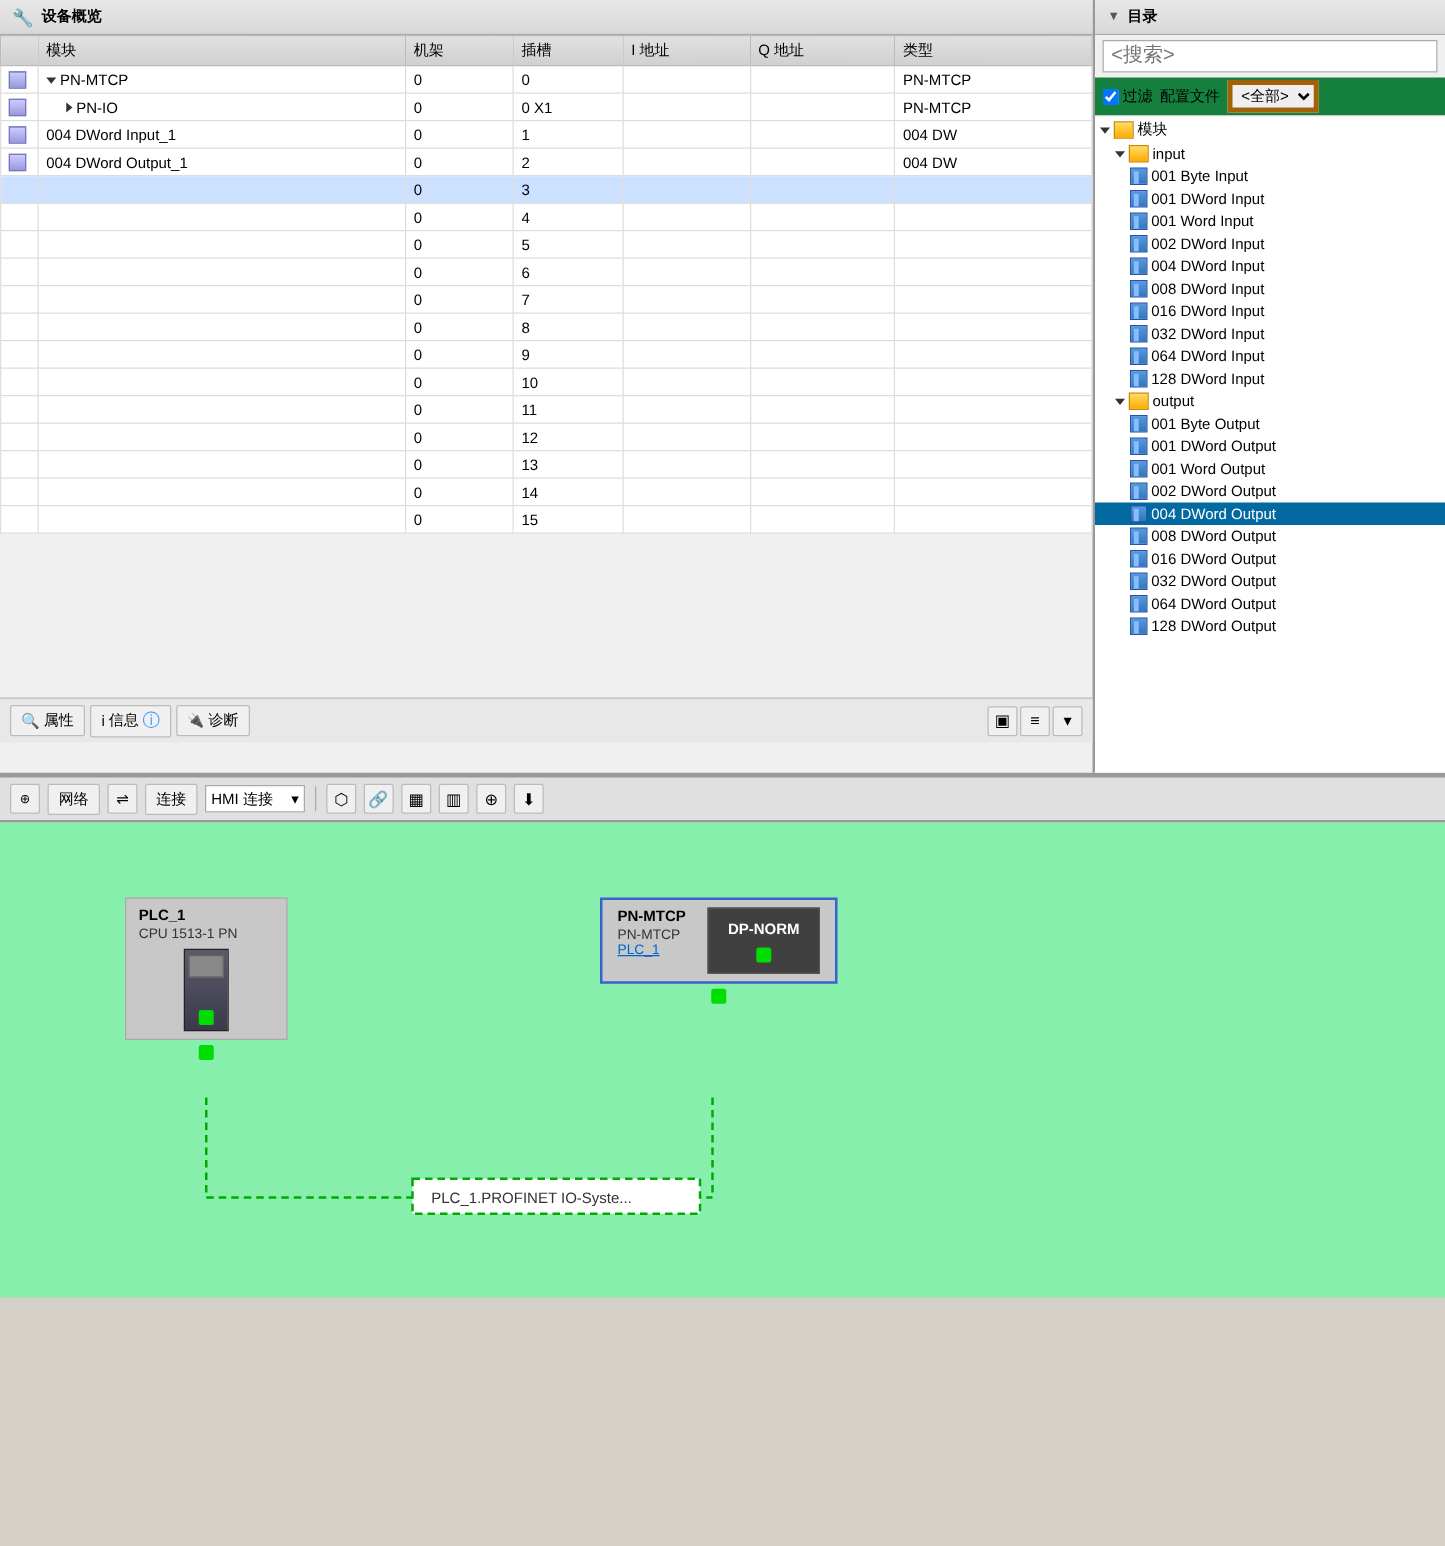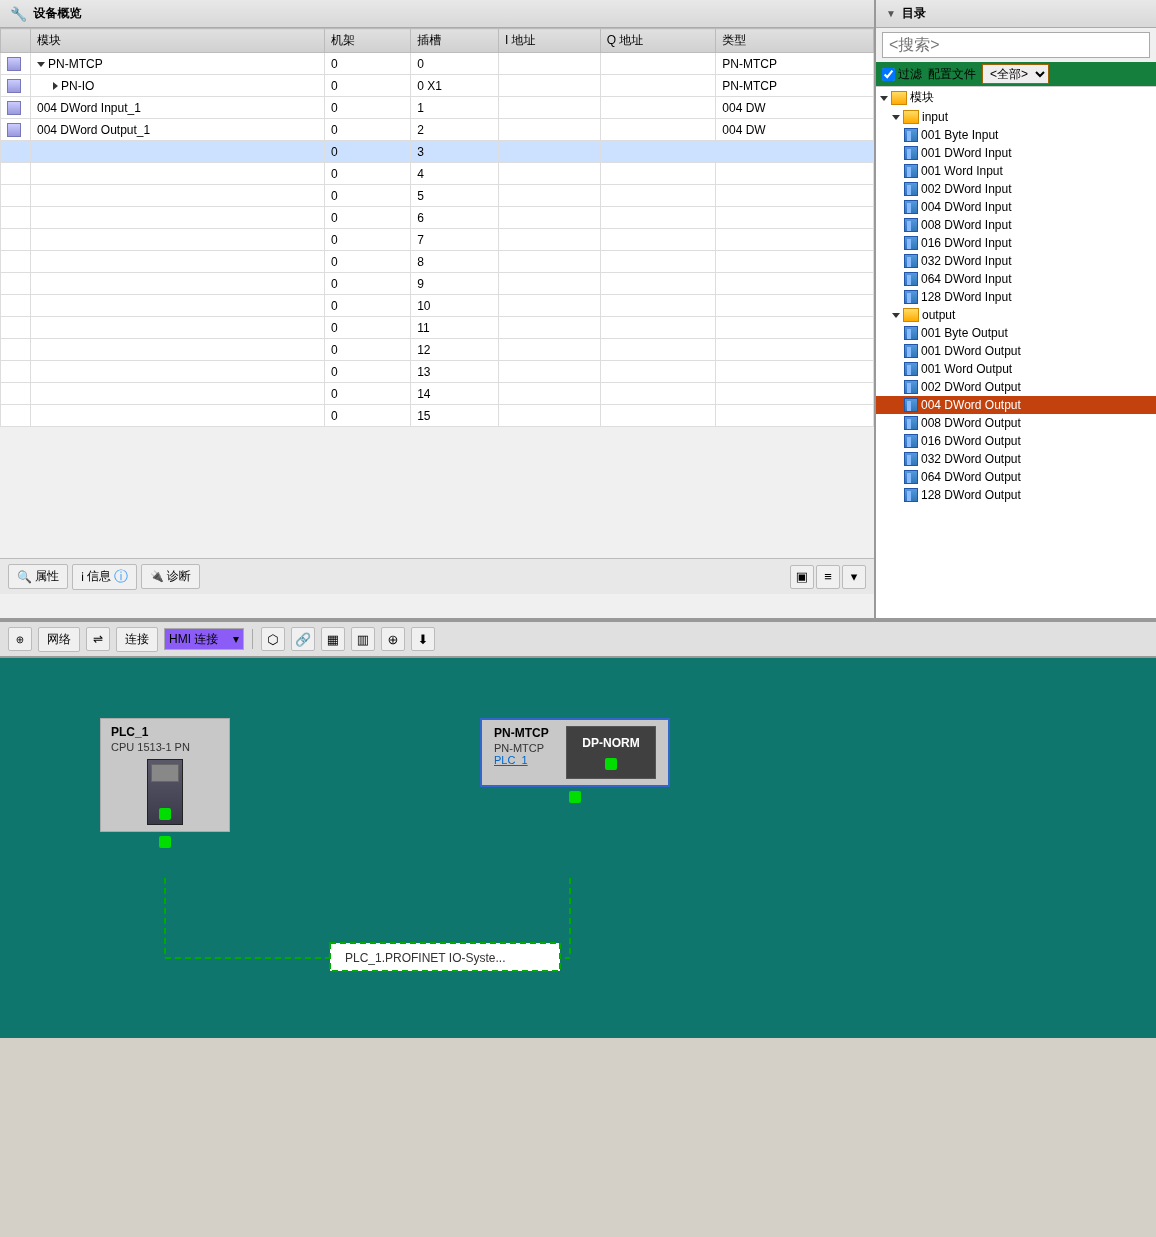--- a/index.html
+++ b/index.html
@@ -126,39 +126,39 @@
     }
 
     .catalog-filter-row label {
       display: flex;
       align-items: center;
       gap: 3px;
     }
 
     .catalog-filter-row select {
       font-size: 12px;
-      border: 1px solid #a16207;
+      border: 4px solid #a16207;
       padding: 1px 3px;
     }
 
     .catalog-tree {
       flex: 1;
       overflow-y: auto;
       overflow-x: hidden;
       background: white;
     }
 
     .tree-item {
       display: flex;
       align-items: center;
       padding: 2px 4px;
       cursor: pointer;
       white-space: nowrap;
     }
-    .tree-item.selected { background: #c2410c; color: white; }
+    .tree-item.selected { background: #0369a1; color: white; }
 
     .tree-indent-0 { padding-left: 4px; }
     .tree-indent-1 { padding-left: 16px; }
     .tree-indent-2 { padding-left: 28px; }
 
     .tree-module-icon {
       width: 14px;
       height: 14px;
       display: inline-block;
       margin-right: 3px;
@@ -186,21 +186,21 @@
       border-bottom: 2px solid #999;
       display: flex;
       align-items: center;
       padding: 0 8px;
       gap: 6px;
     }
 
     
     .network-view {
       flex: 1;
-      background: #0f766e;
+      background: #86efac;
       position: relative;
       min-height: 380px;
       overflow: hidden;
     }
 
     .network-canvas {
       position: relative;
       width: 100%;
       height: 100%;
       min-height: 360px;
@@ -257,21 +257,21 @@
       width: 1px;
       height: 20px;
       background: #aaa;
       margin: 0 2px;
     }
 
     .toolbar-dropdown {
       display: flex;
       align-items: center;
       border: 1px solid #aaa;
-      background: #8b5cf6;
+      background: #ffffff;
       padding: 2px 4px;
       min-width: 80px;
       height: 22px;
       font-size: 12px;
     }
 
     .table-wrapper {
       position: relative;
       height: 530px;
       overflow: hidden;

